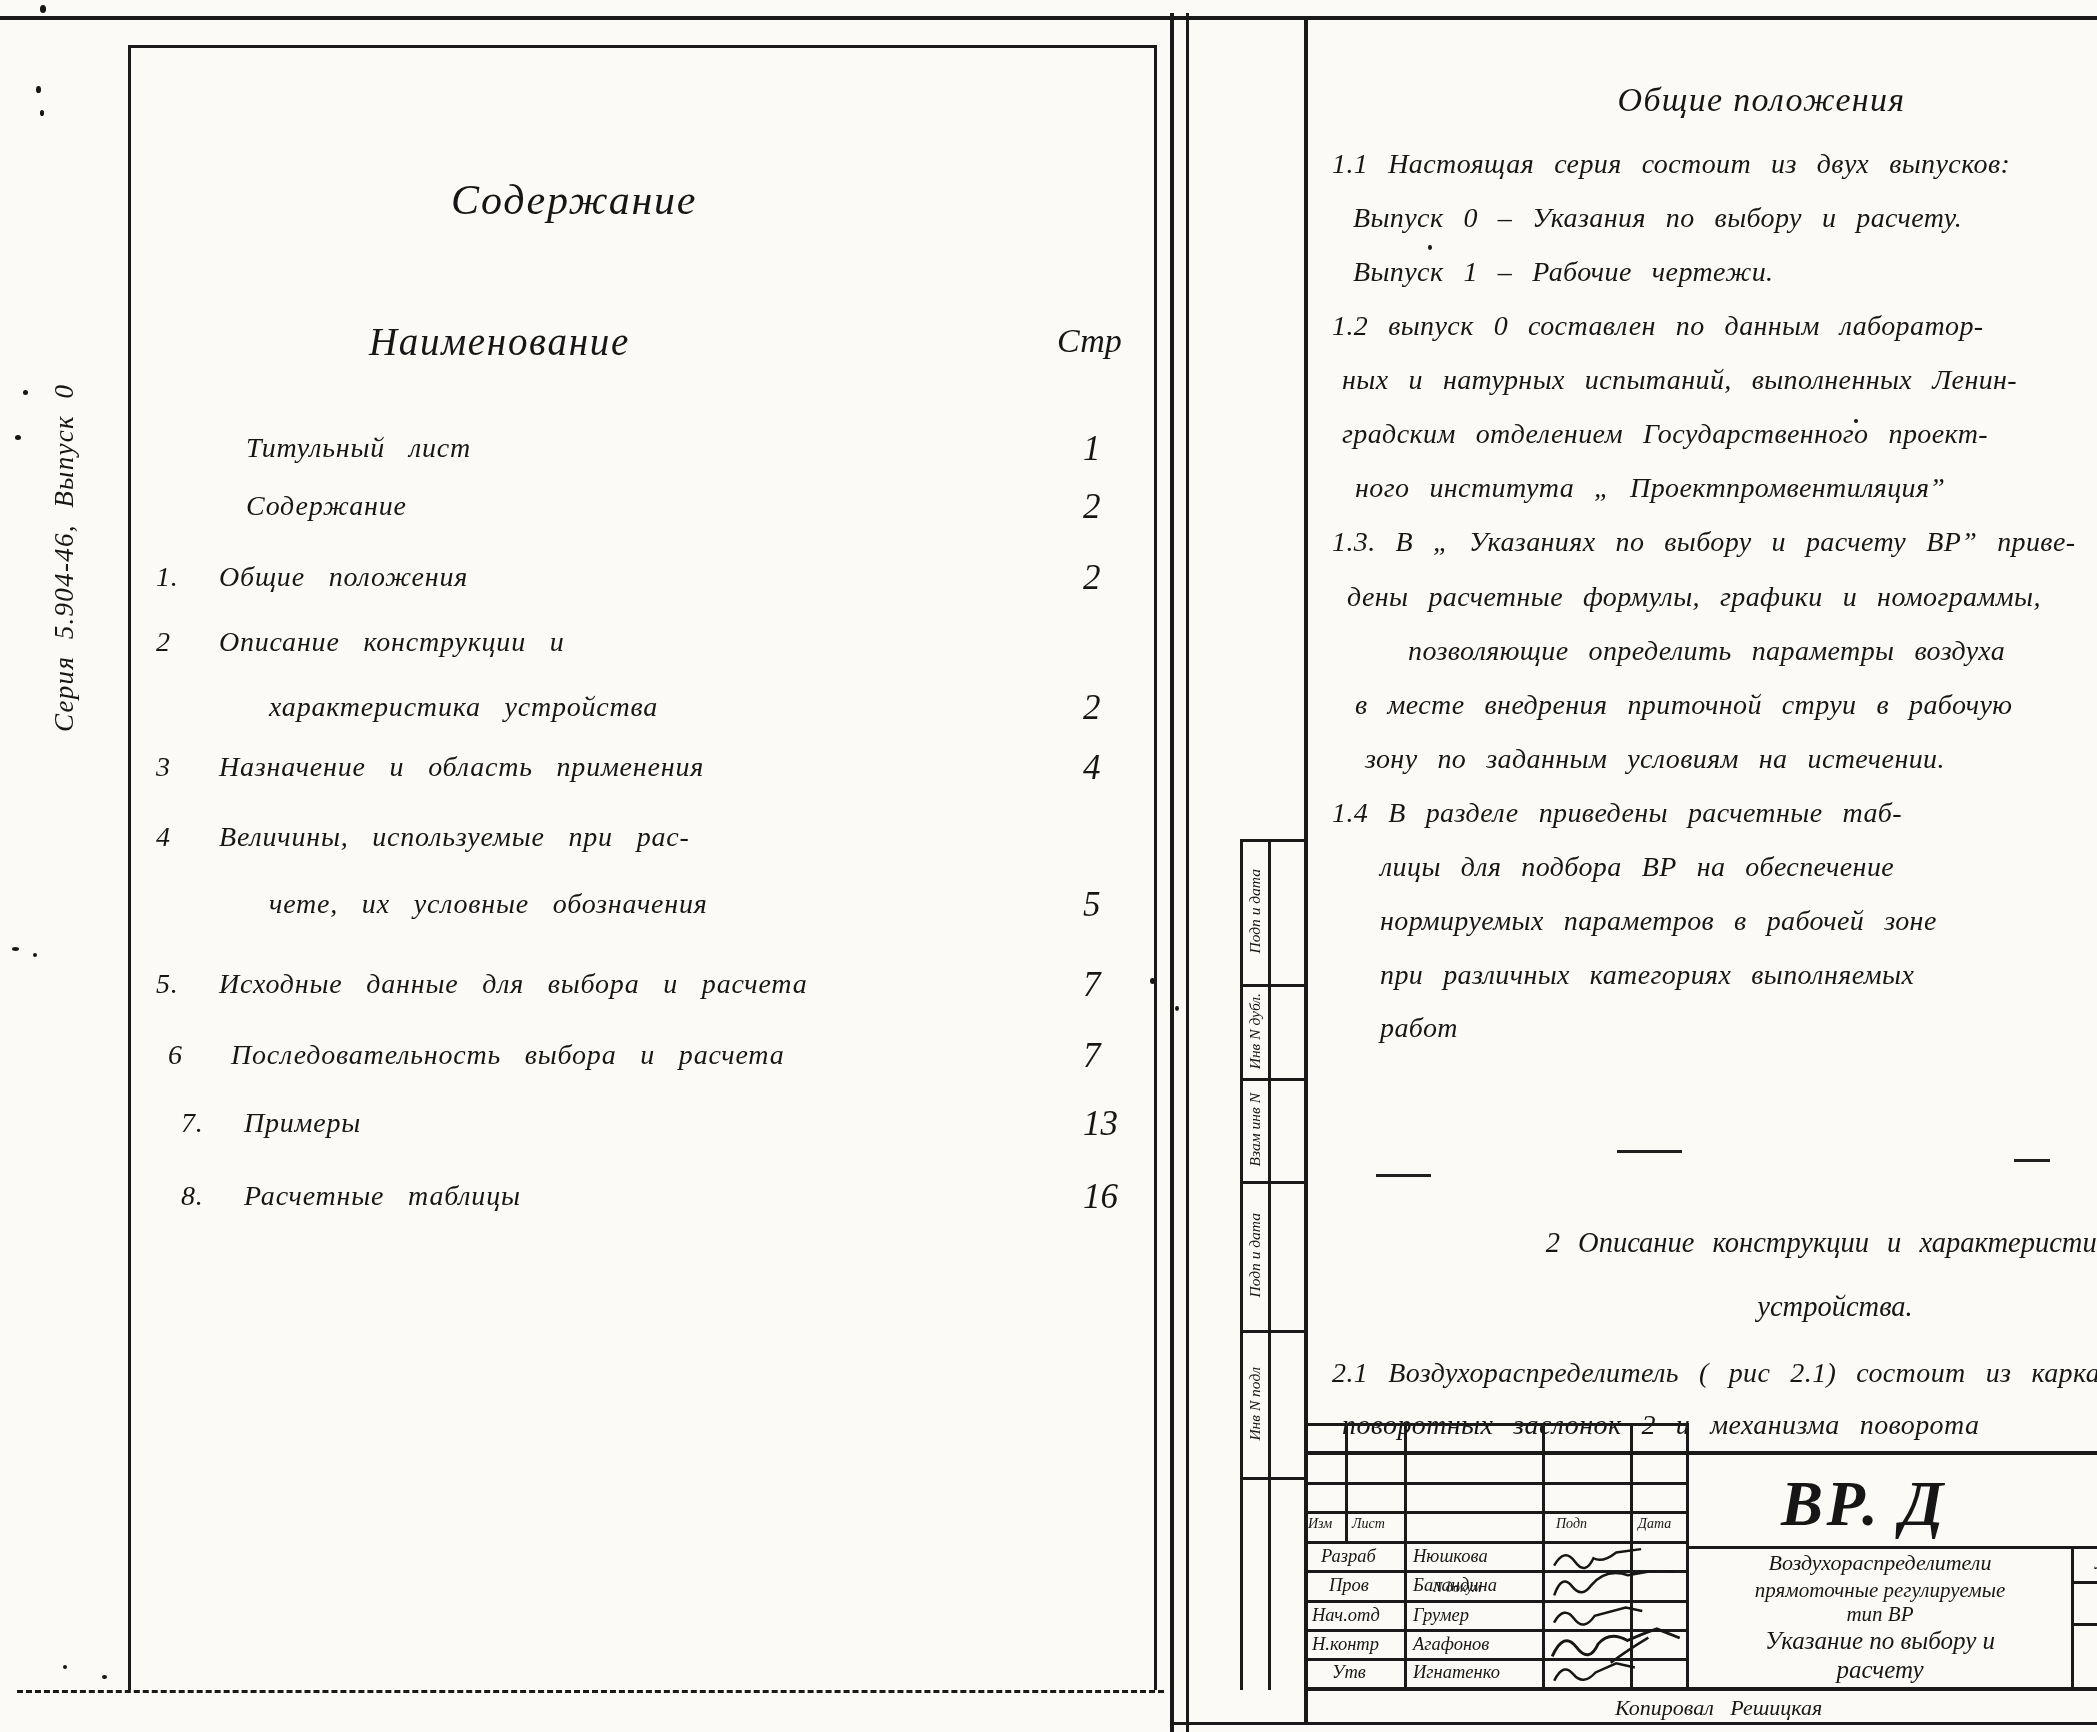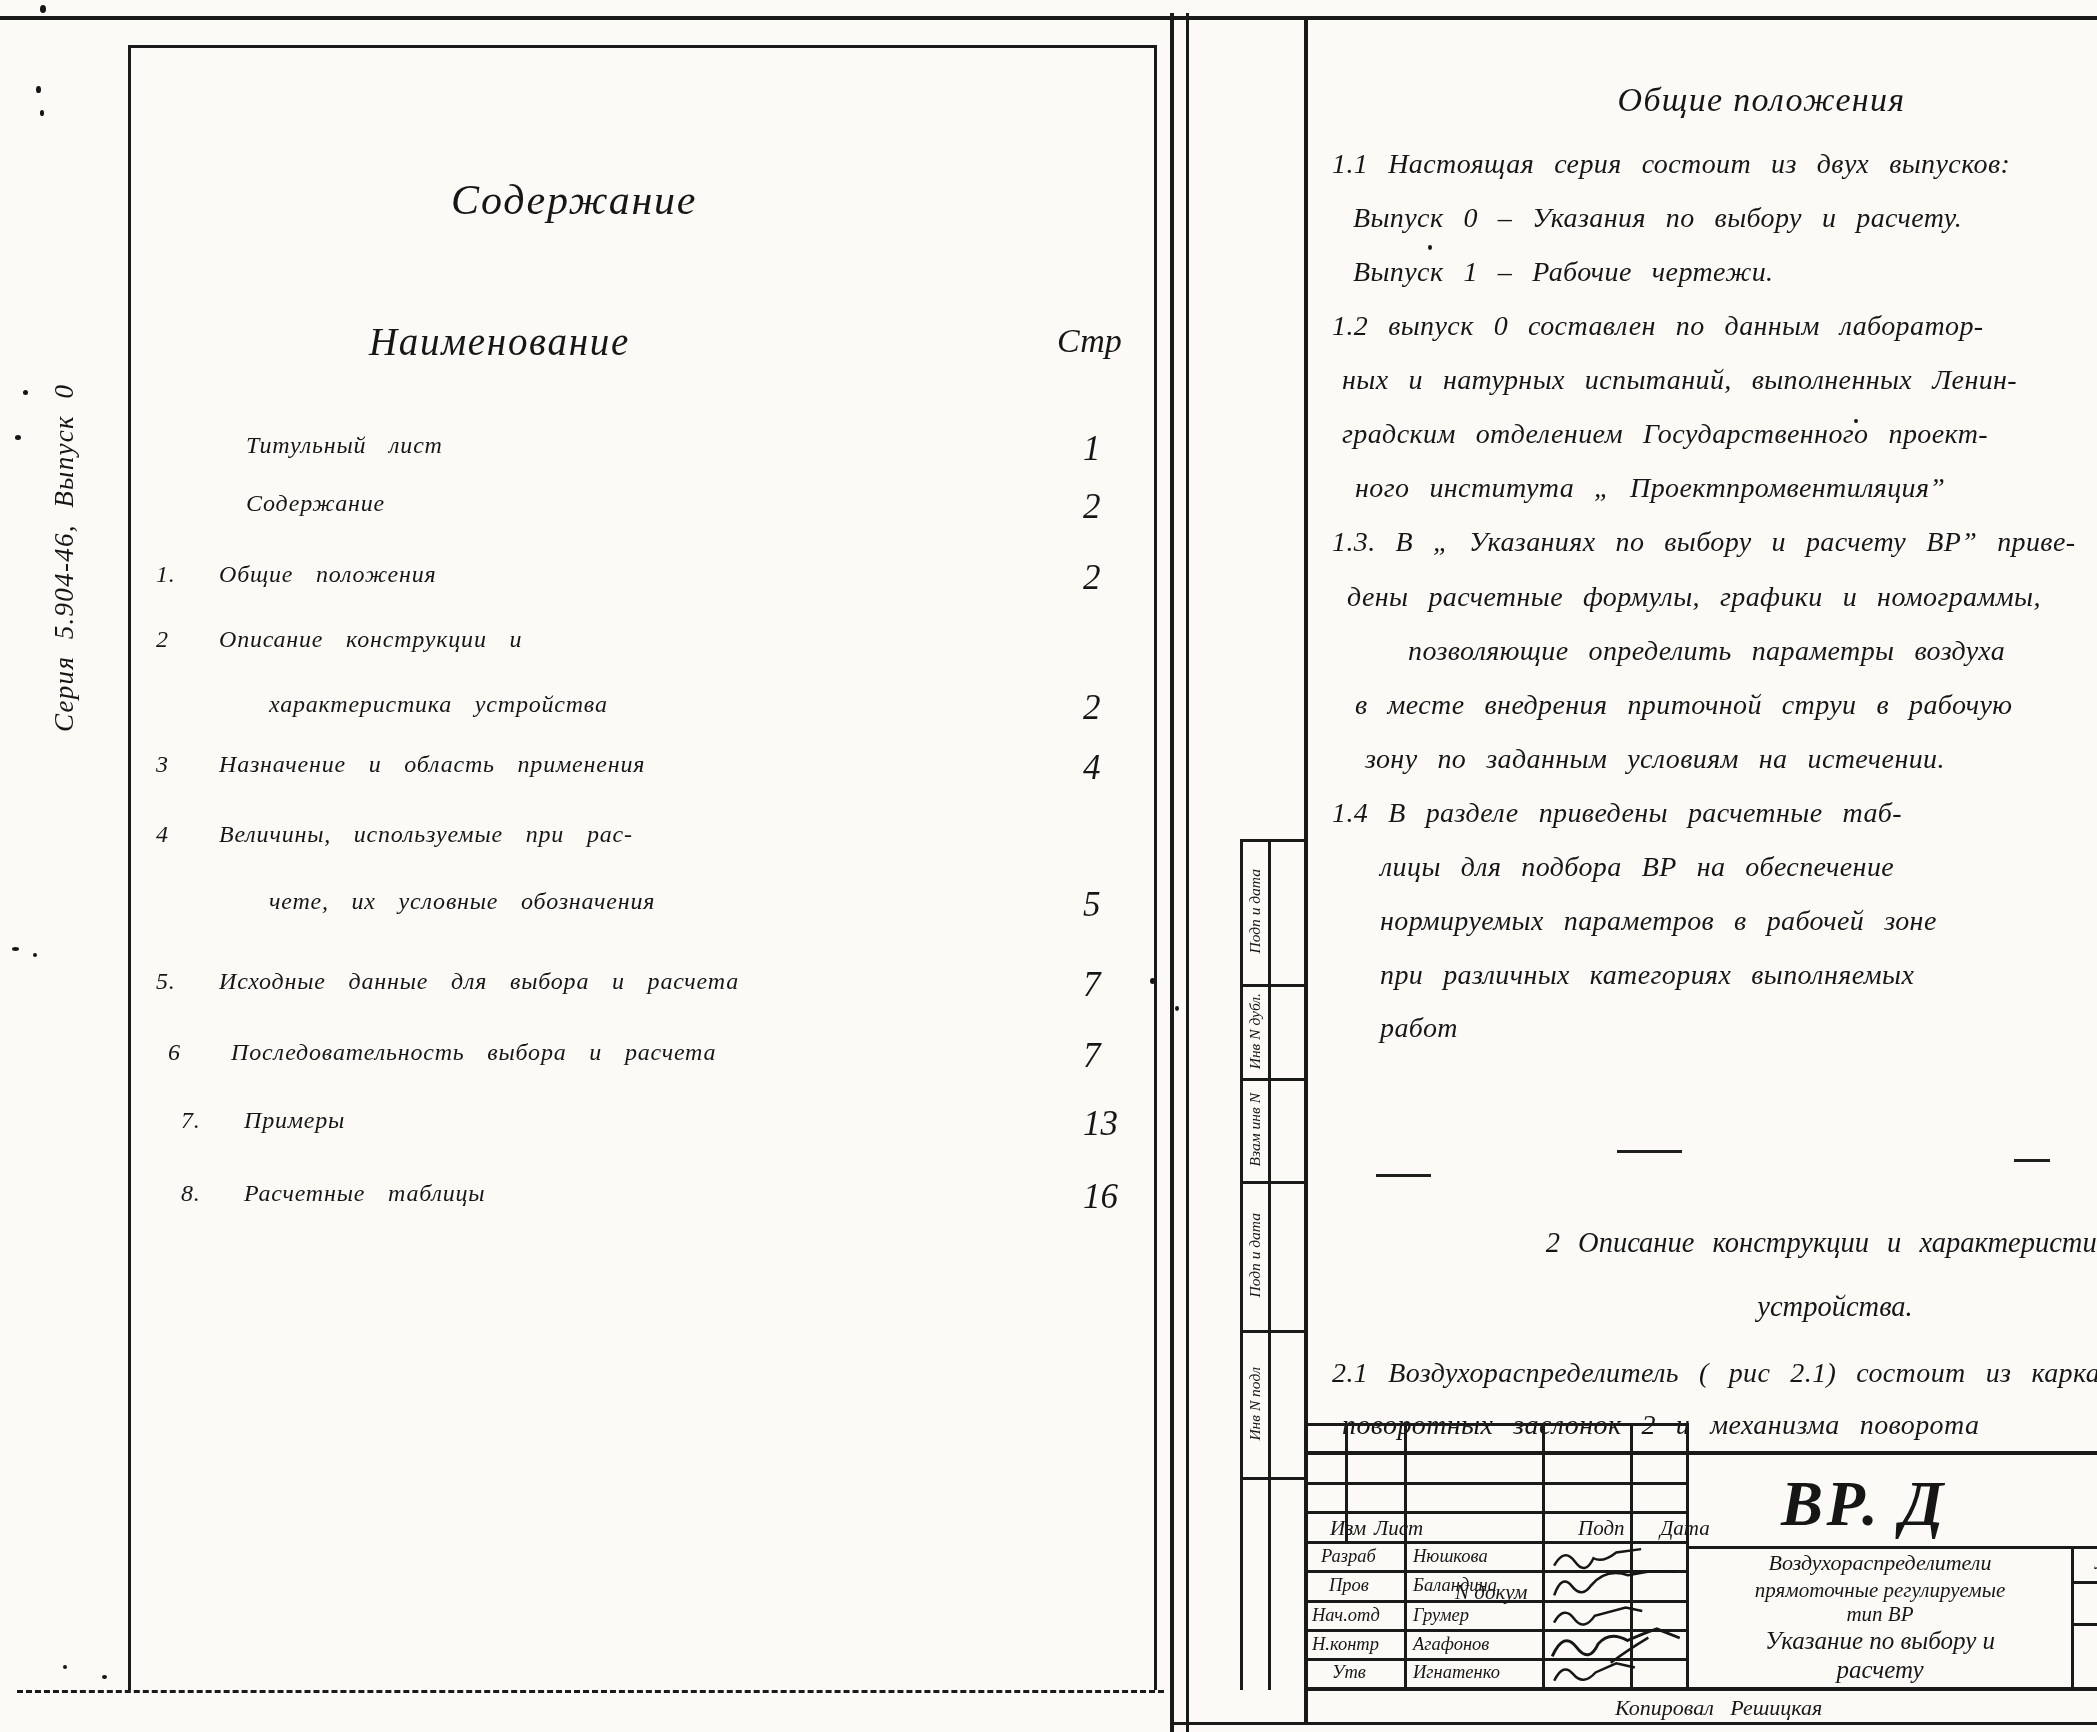--- a/index.html
+++ b/index.html
@@ -14,28 +14,28 @@
     font-style:italic;
     color:#161616;
     white-space:nowrap;
   }
   .hl,.vl{position:absolute;background:#1a1a1a;}
   .dashed{position:absolute;height:0;border-top:3.8px dashed #1a1a1a;}
   .speck{position:absolute;background:#161616;border-radius:50%;}
   .dash{position:absolute;background:#1f1f1f;}
   
   .toc-row{position:absolute;left:101px;width:1057px;height:55px;}
-  .toc-line{position:absolute;top:0;white-space:nowrap;font-size:24px;word-spacing:16px;letter-spacing:0.8px;}
+  .toc-line{position:absolute;top:0;white-space:nowrap;font-size:28px;word-spacing:16px;letter-spacing:0.8px;}
   .toc-num{display:inline-block;min-width:63px;}
   .toc-page{position:absolute;left:982px;top:-3.4px;font-size:35px;}
   
   .body-line{font-size:28px;word-spacing:12.6px;letter-spacing:0.4px;}
   
   .stamp-small{font-size:18.5px;}
-  .stamp-head{font-size:21px;margin-left:22px;}
+  .stamp-head{font-size:14px;}
   .side-cell{position:absolute;left:1241px;width:27px;display:flex;align-items:center;justify-content:center;}
   .side-cell .vtext{
     writing-mode:vertical-rl;transform:rotate(180deg);
     font-family:"Liberation Serif", serif;font-style:italic;
     font-size:15.5px;color:#161616;white-space:nowrap;
   }
   .margin-note{
     position:absolute;left:49px;top:732px;
     transform:rotate(-90deg);transform-origin:0 0;
     font-size:27px;letter-spacing:1.3px;word-spacing:8.4px;

